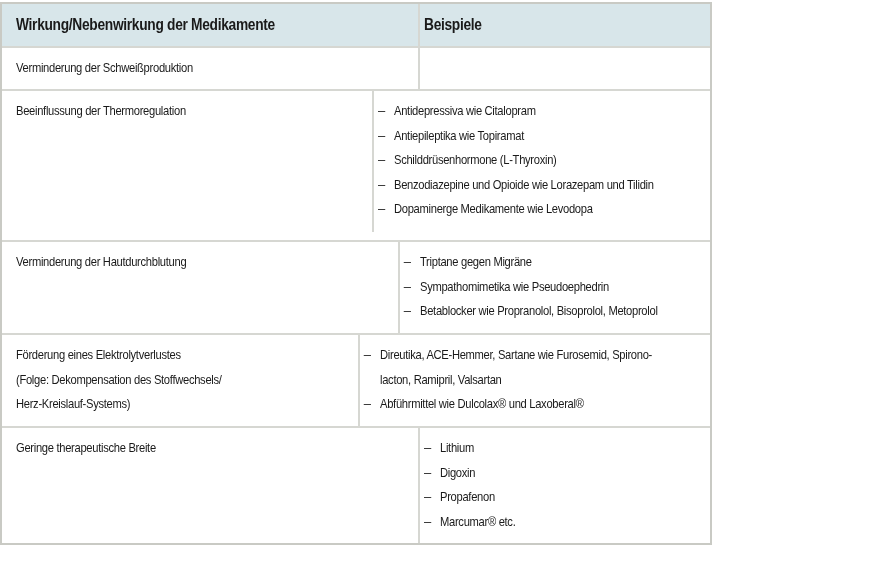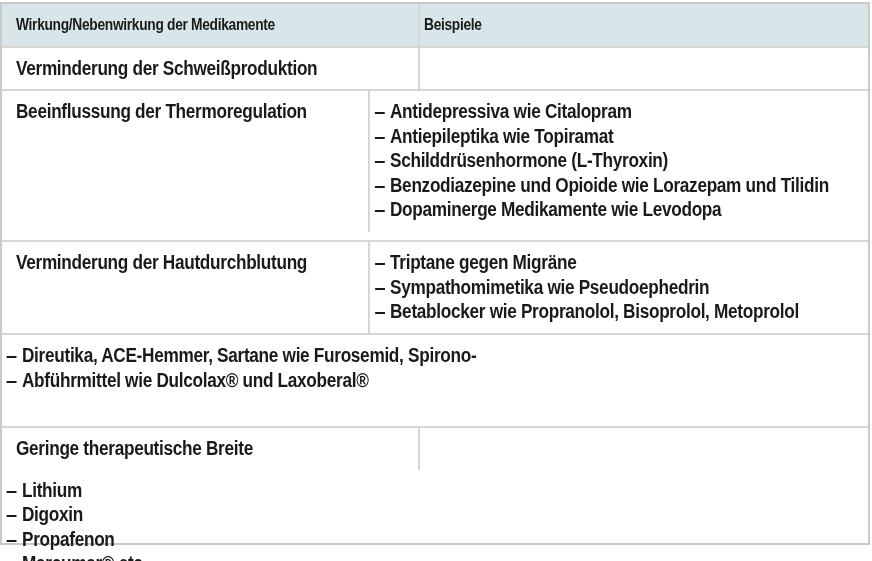--- a/index.html
+++ b/index.html
@@ -12,37 +12,36 @@
       height: 561px;
       position: relative;
       overflow: hidden;
       font-family: "Liberation Sans Narrow", "Liberation Sans", sans-serif;
       color: #1a1a1a;
     }
     .table {
       position: absolute;
       left: 0;
       top: 2px;
-      width: 870px;
+      width: 712px;
       border: 2px solid #c9cac4;
       border-right: 2px solid #c9cac4;
       box-sizing: border-box;
     }
     .row {
       display: flex;
       border-top: 2px solid #d6d7d2;
       box-sizing: border-box;
     }
     .row:first-child { border-top: none; }
     .cell {
       box-sizing: border-box;
-      font-size: 20px;
+      font-size: 13px;
       line-height: 24.6px;
       letter-spacing: -0.35px;
-      font-weight: bold;
     }
     .cell.c1 {
       width: 418px;
       padding: 8px 14px 9px 14px;
       border-right: 2px solid #d6d7d2;
     }
     .cell.c2 {
       flex: 1;
       padding: 8px 14px 9px 4px;
     }
@@ -77,21 +76,21 @@
     .list li .txt {
       display: inline-block;
       transform: scaleX(0.86);
       transform-origin: left center;
     }
     .multi { display: block; }
     .r1 { height: 43px; }
     .r2 { height: 143px; }
     .r3 { height: 93px; margin-top: 8px; }
     .r4 { height: 93px; }
-    .r5 { height: 117px; flex-direction: column; }
+    .r5 { height: 117px; }
   </style>
 </head>
 <body>
 
 <div class="table">
 
   <div class="row header">
     <div class="cell c1">
       <span class="narrow">Wirkung/Nebenwirkung der Medikamente</span>
     </div>
@@ -128,23 +127,29 @@
     <div class="cell c2">
       <ul class="list">
         <li><span class="dash">–</span><span class="txt">Triptane gegen Migräne</span></li>
         <li><span class="dash">–</span><span class="txt">Sympathomimetika wie Pseudoephedrin</span></li>
         <li><span class="dash">–</span><span class="txt">Betablocker wie Propranolol, Bisoprolol, Metoprolol</span></li>
       </ul>
     </div>
   </div>
 
   <div class="row r4">
+    <div class="cell c1">
+      <span class="narrow multi">Förderung eines Elektrolytverlustes</span>
+      <span class="narrow multi">(Folge: Dekompensation des Stoffwechsels/</span>
+      <span class="narrow multi">Herz-Kreislauf-Systems)</span>
+    </div>
     <div class="cell c2">
       <ul class="list">
         <li><span class="dash">–</span><span class="txt">Direutika, ACE-Hemmer, Sartane wie Furosemid, Spirono-</span></li>
+        <li><span class="txt">lacton, Ramipril, Valsartan</span></li>
         <li><span class="dash">–</span><span class="txt">Abführmittel wie Dulcolax® und Laxoberal®</span></li>
       </ul>
     </div>
   </div>
 
   <div class="row r5">
     <div class="cell c1">
       <span class="narrow">Geringe therapeutische Breite</span>
     </div>
     <div class="cell c2">

